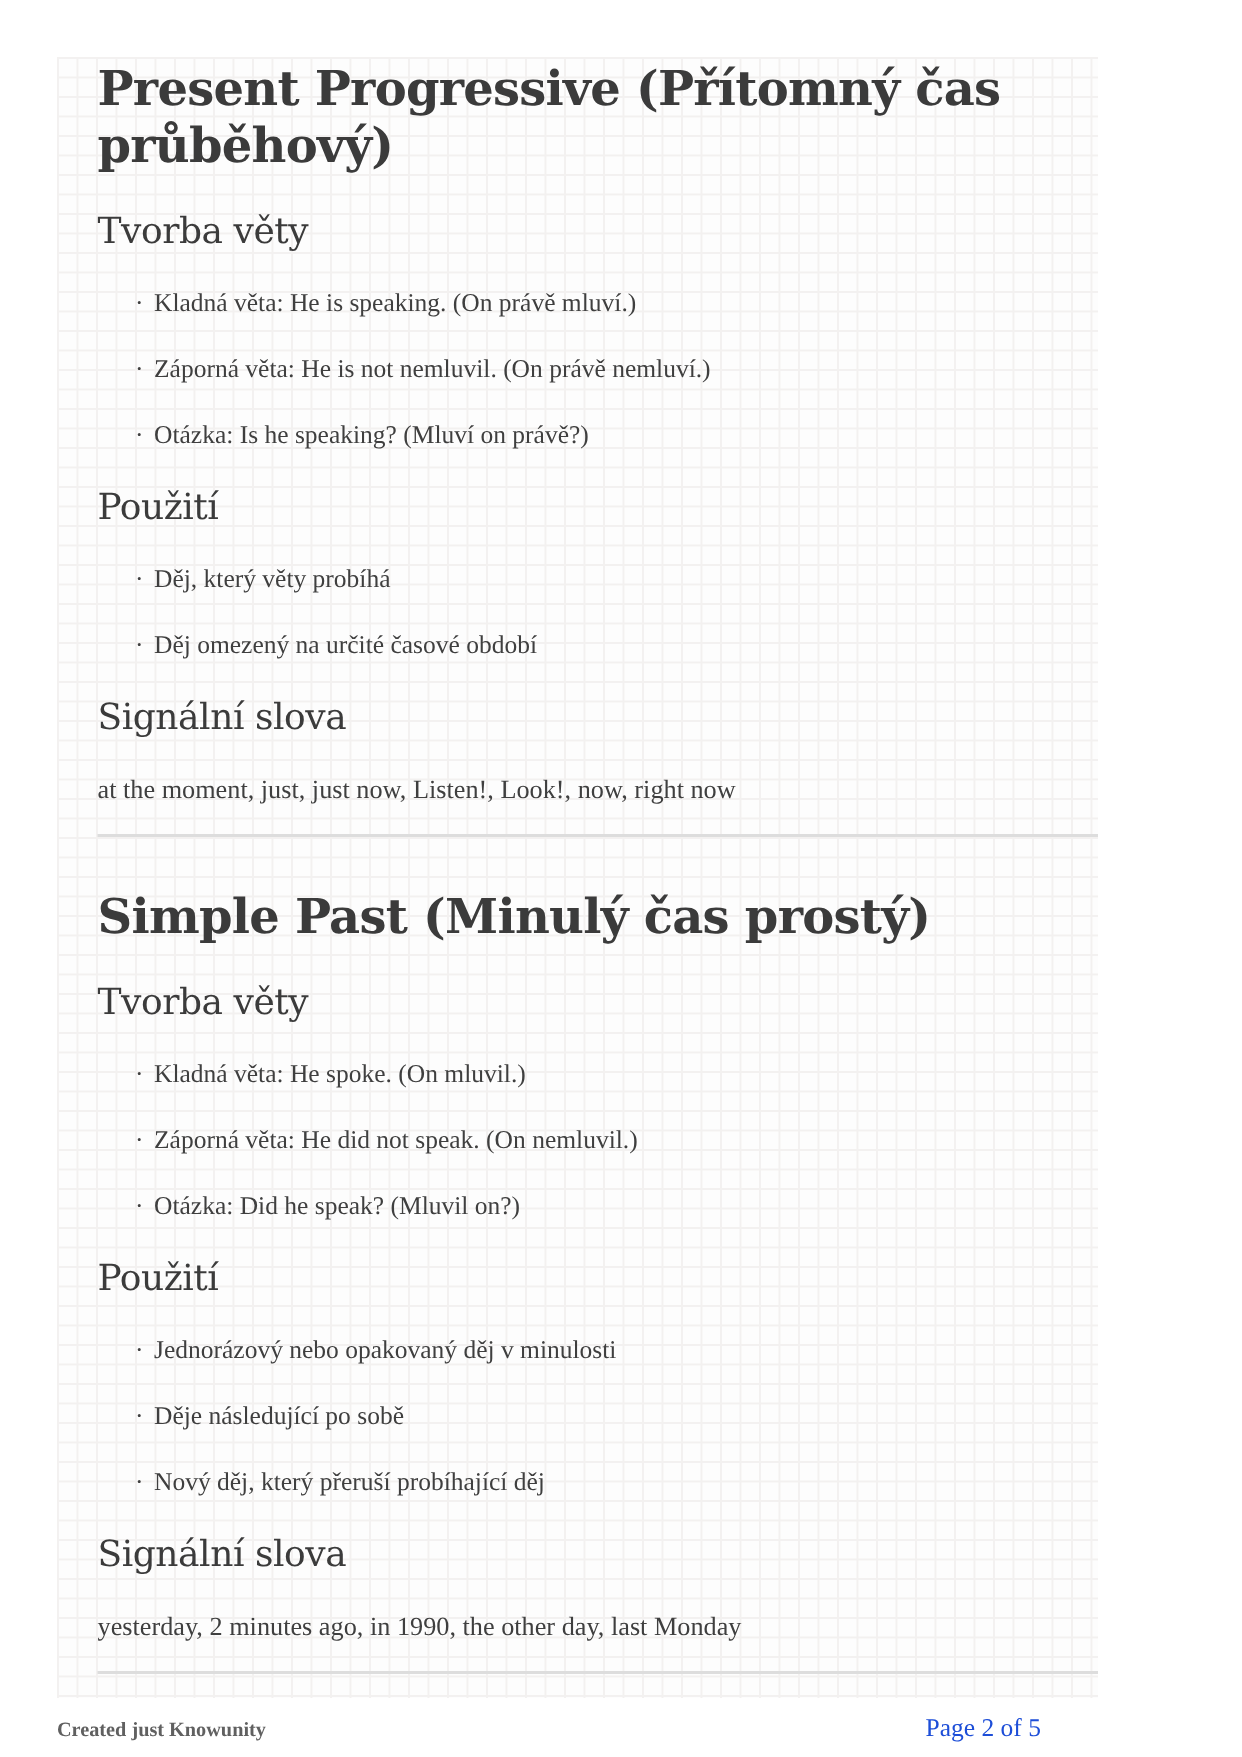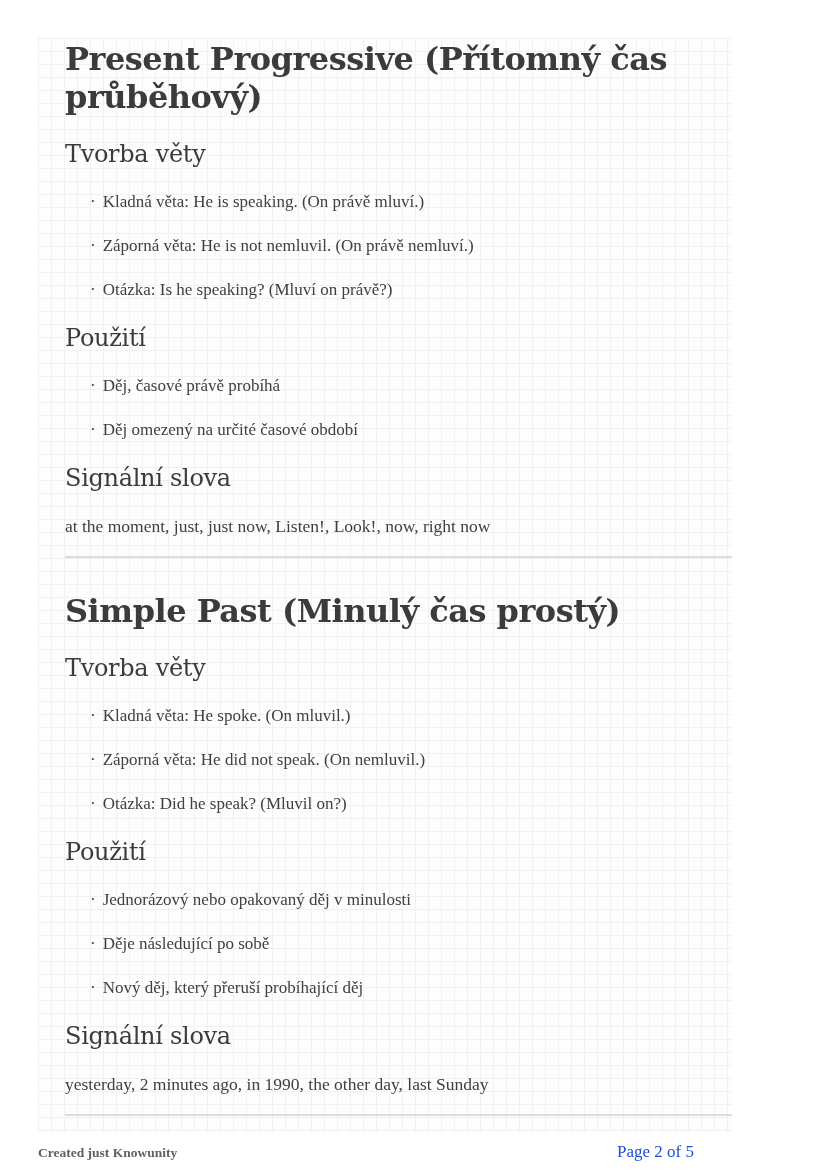--- a/index.html
+++ b/index.html
@@ -116,21 +116,21 @@
           <div class="bullet-item">
             <span class="bullet-marker">·</span>
             <span>Otázka: Is he speaking? (Mluví on právě?)</span>
           </div>
         </div>
 
         <h2 class="sub-heading">Použití</h2>
         <div class="bullets">
           <div class="bullet-item">
             <span class="bullet-marker">·</span>
-            <span>Děj, časové právě probíhá</span>
+            <span>Děj, který věty probíhá</span>
           </div>
           <div class="bullet-item">
             <span class="bullet-marker">·</span>
             <span>Děj omezený na určité časové období</span>
           </div>
         </div>
 
         <h2 class="sub-heading">Signální slova</h2>
         <p class="signal-words">at the moment, just, just now, Listen!, Look!, now, right now</p>
       </section>
@@ -166,21 +166,21 @@
             <span class="bullet-marker">·</span>
             <span>Děje následující po sobě</span>
           </div>
           <div class="bullet-item">
             <span class="bullet-marker">·</span>
             <span>Nový děj, který přeruší probíhající děj</span>
           </div>
         </div>
 
         <h2 class="sub-heading">Signální slova</h2>
-        <p class="signal-words">yesterday, 2 minutes ago, in 1990, the other day, last Sunday</p>
+        <p class="signal-words">yesterday, 2 minutes ago, in 1990, the other day, last Monday</p>
       </section>
 
       <hr class="rule">
 
     </div>
   </div>
 
   <div class="footer">
     <span class="footer-left">Created just Knowunity</span>
     <span class="footer-right">Page 2 of 5</span>

